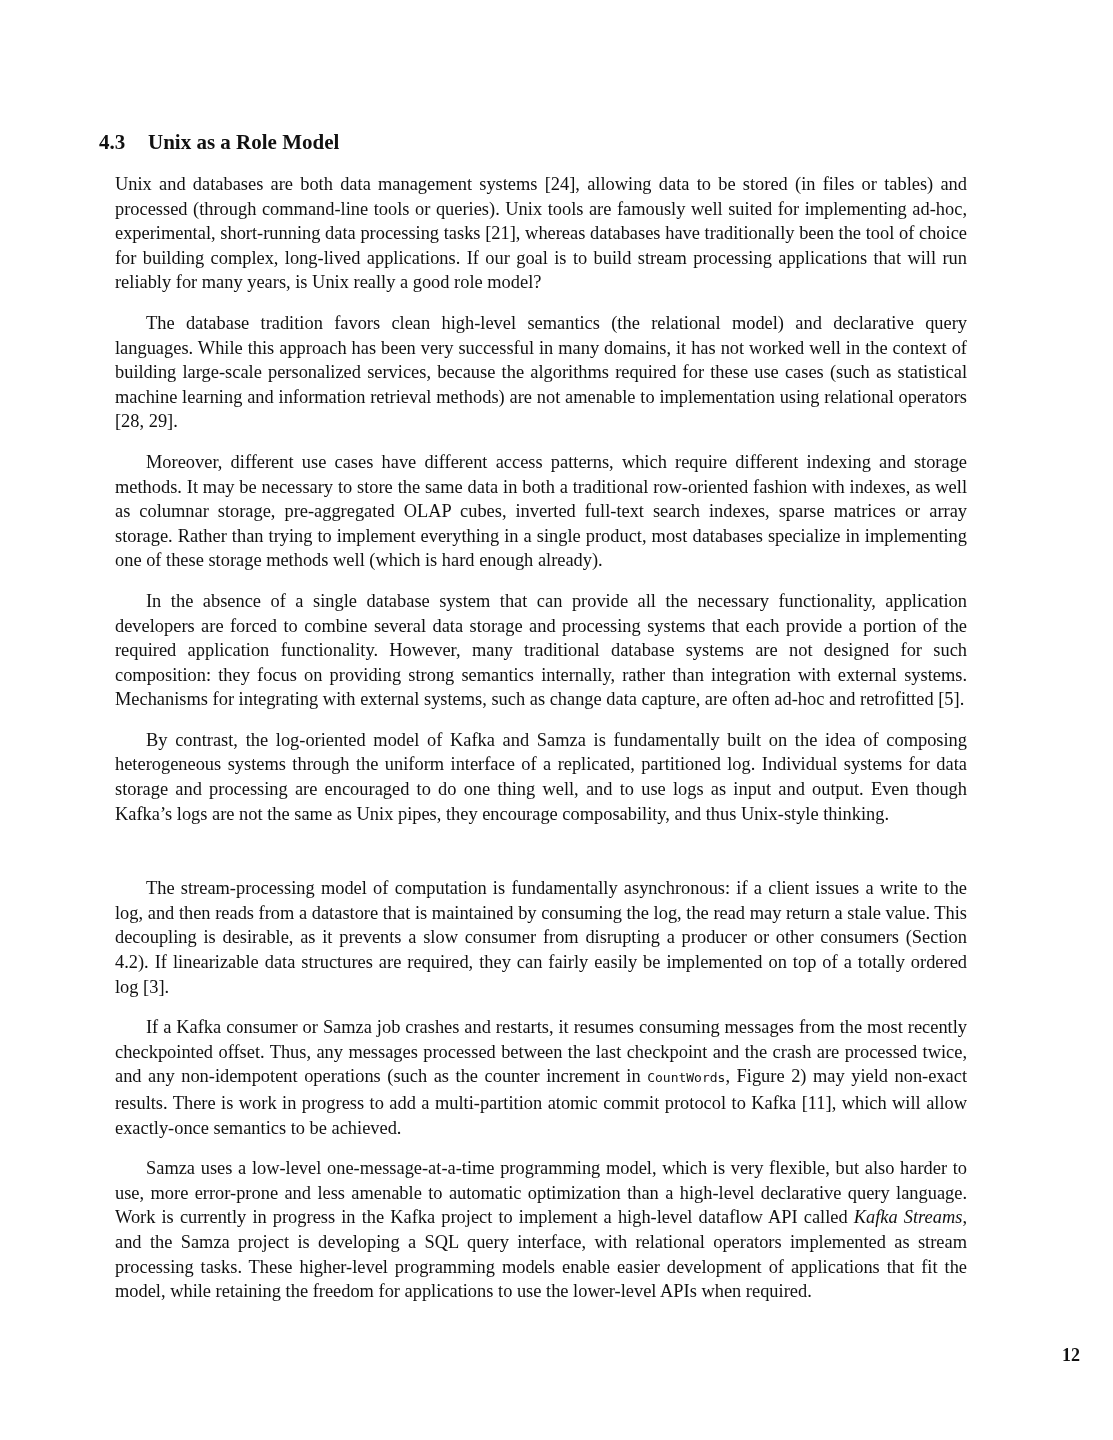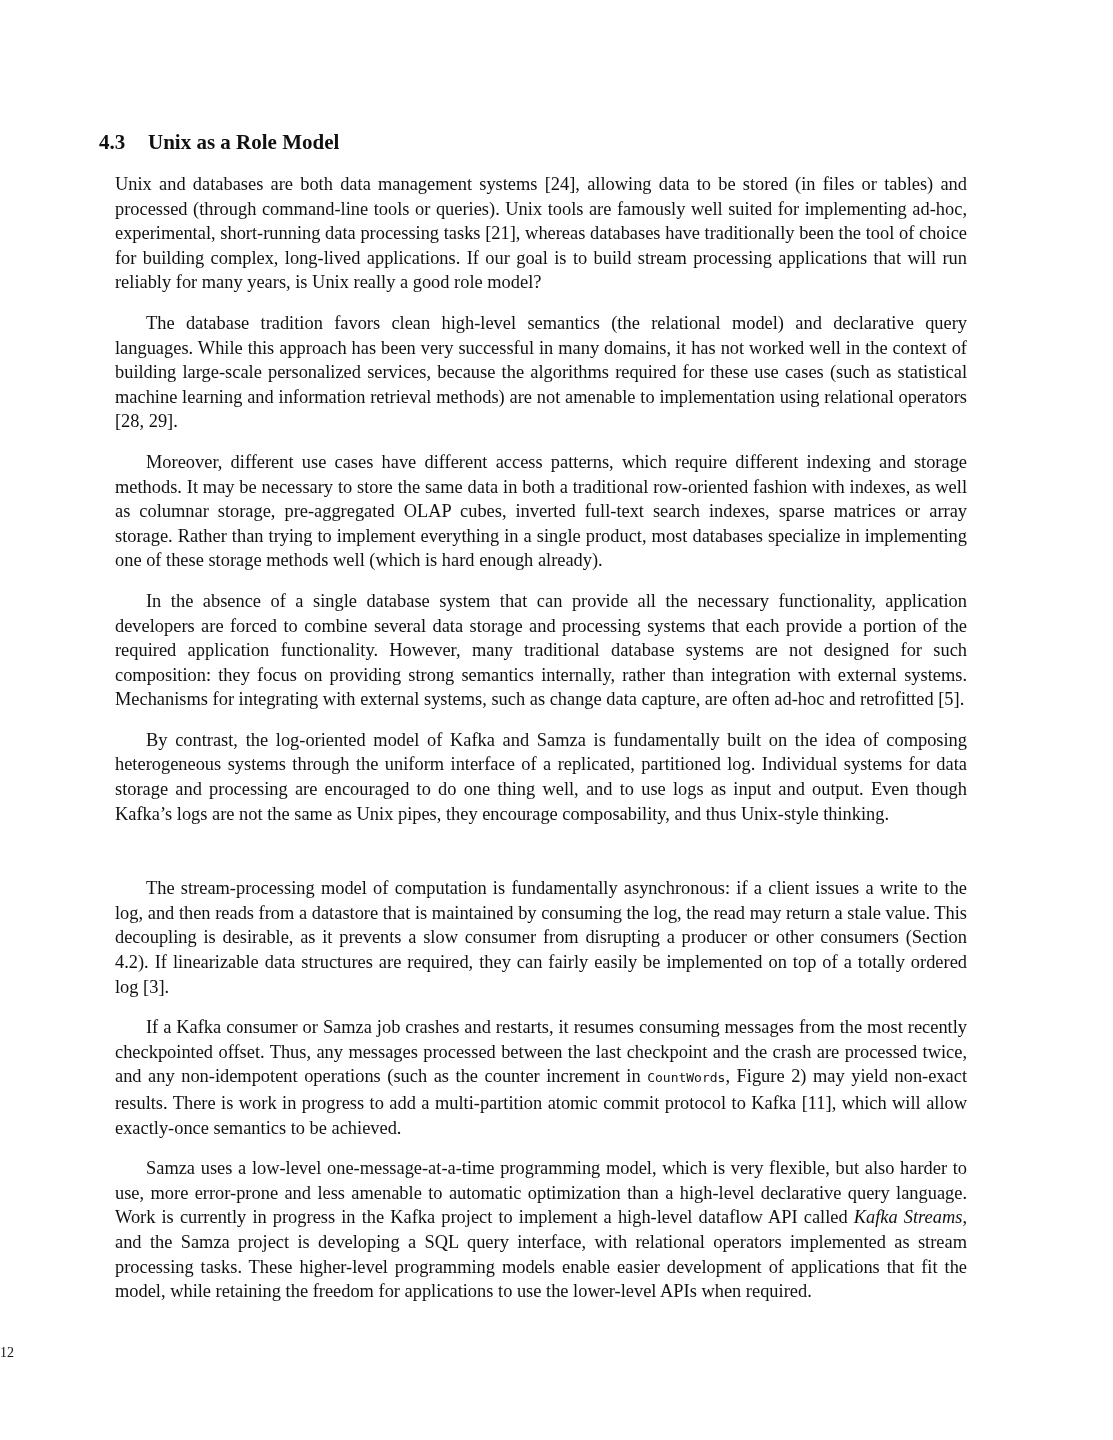--- a/index.html
+++ b/index.html
@@ -5,21 +5,21 @@
   html, body { margin: 0; padding: 0; background: #ffffff; }
   body { width: 1113px; height: 1440px; position: relative; overflow: hidden;
          font-family: "Liberation Serif", "DejaVu Serif", serif; color: #111; }
   .page { position: absolute; left: 99px; top: 128px; width: 884px; }
   h2 { font-size: 21px; font-weight: bold; margin: 0 0 14px 0; line-height: 28px; }
   h2 .num { display: inline-block; width: 49px; }
   p { margin: 16px; font-size: 18.4px; line-height: 24.6px; text-align: justify; }
   p.indent { text-indent: 31px; }
   .gap { height: 18px; }
   code { font-family: "DejaVu Sans Mono", monospace; font-size: 13px; }
-  .pagenum { position: absolute; top: 1345px; left: 0; width: 1080px; text-align: left; font-size: 14px; }
+  .pagenum { position: absolute; top: 1345px; left: 0; width: 1080px; text-align: right; font-size: 18px; font-weight: bold; }
 </style>
 </head>
 <body>
 
 <div class="page">
   <h2><span class="num">4.3</span><span>Unix as a Role Model</span></h2>
   <p>Unix and databases are both data management systems [24], allowing data to be stored (in files or tables) and processed (through command-line tools or queries). Unix tools are famously well suited for implementing ad-hoc, experimental, short-running data processing tasks [21], whereas databases have traditionally been the tool of choice for building complex, long-lived applications. If our goal is to build stream processing applications that will run reliably for many years, is Unix really a good role model?</p>
   <p class="indent">The database tradition favors clean high-level semantics (the relational model) and declarative query languages. While this approach has been very successful in many domains, it has not worked well in the context of building large-scale personalized services, because the algorithms required for these use cases (such as statistical machine learning and information retrieval methods) are not amenable to implementation using relational operators [28, 29].</p>
   <p class="indent">Moreover, different use cases have different access patterns, which require different indexing and storage methods. It may be necessary to store the same data in both a traditional row-oriented fashion with indexes, as well as columnar storage, pre-aggregated OLAP cubes, inverted full-text search indexes, sparse matrices or array storage. Rather than trying to implement everything in a single product, most databases specialize in implementing one of these storage methods well (which is hard enough already).</p>
   <p class="indent">In the absence of a single database system that can provide all the necessary functionality, application developers are forced to combine several data storage and processing systems that each provide a portion of the required application functionality. However, many traditional database systems are not designed for such composition: they focus on providing strong semantics internally, rather than integration with external systems. Mechanisms for integrating with external systems, such as change data capture, are often ad-hoc and retrofitted [5].</p>

